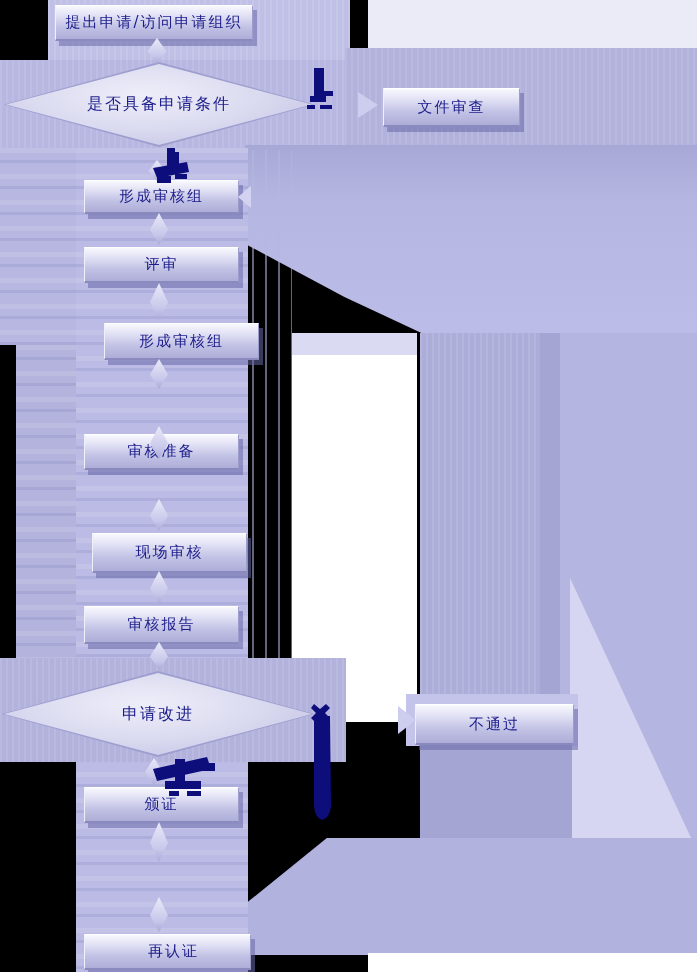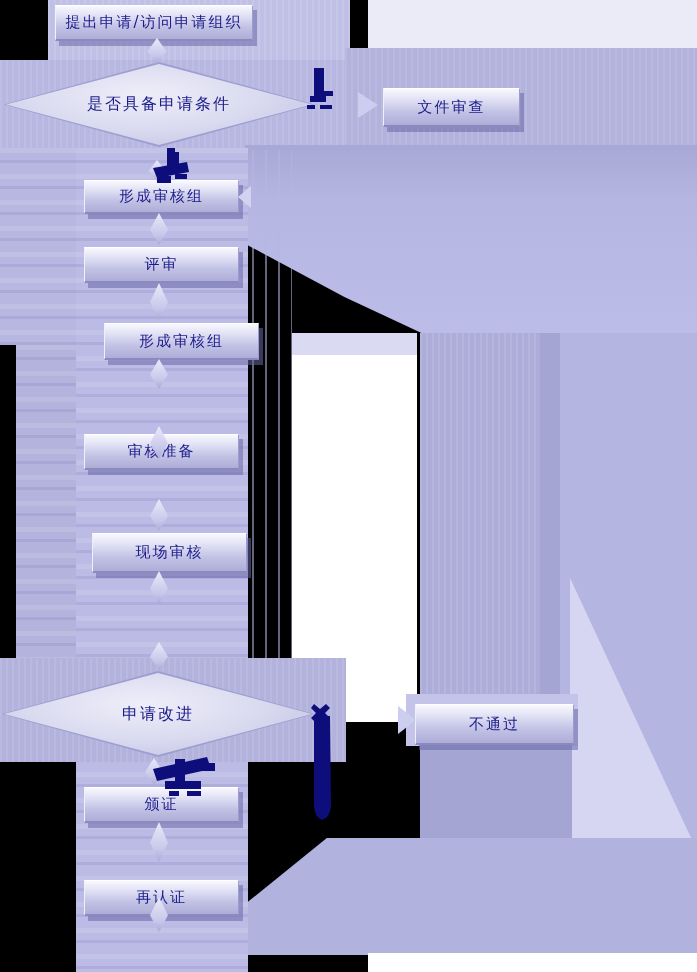--- a/index.html
+++ b/index.html
@@ -91,37 +91,40 @@
 
   <div class="pbox" style="left:84px;top:391px;width:153px;height:33px;margin-top:43px;">
     <span>审核准备</span>
   </div>
 
 
   <div class="pbox" style="left:92px;top:533px;width:153px;height:37px;">
     <span>现场审核</span>
   </div>
 
+  <div class="pbox" style="left:84px;top:606px;width:153px;height:35px;">
+    <span>审核报告</span>
+  </div>
 
   <div class="diamond" style="left:2px;top:671px;width:312px;height:86px;">
     <div class="inner">
       <span>申请改进</span>
     </div>
   </div>
 
   <div class="pbox" style="left:415px;top:704px;width:157px;height:38px;">
     <span>不通过</span>
   </div>
 
   <div class="pbox" style="left:84px;top:787px;width:153px;height:33px;">
     <span>颁证</span>
   </div>
 
 
-  <div class="pbox" style="left:84px;top:880px;width:153px;height:33px;">
+  <div class="pbox" style="left:84px;top:934px;width:153px;height:33px;padding-left:12px;">
     <span>再认证</span>
   </div>
 
   <div class="arrow-down" style="left:140px;top:38px;width:34px;height:26px;"></div>
   <div class="arrow-down" style="left:142px;top:160px;width:30px;height:21px;"></div>
   <div class="arrow-down" style="left:143px;top:213px;width:32px;height:32px;"></div>
   <div class="arrow-down" style="left:143px;top:283px;width:32px;height:37px;"></div>
   <div class="arrow-down" style="left:143px;top:359px;width:32px;height:30px;"></div>
   <div class="arrow-down" style="left:143px;top:426px;width:32px;height:33px;"></div>
   <div class="arrow-down" style="left:143px;top:499px;width:32px;height:32px;"></div>

